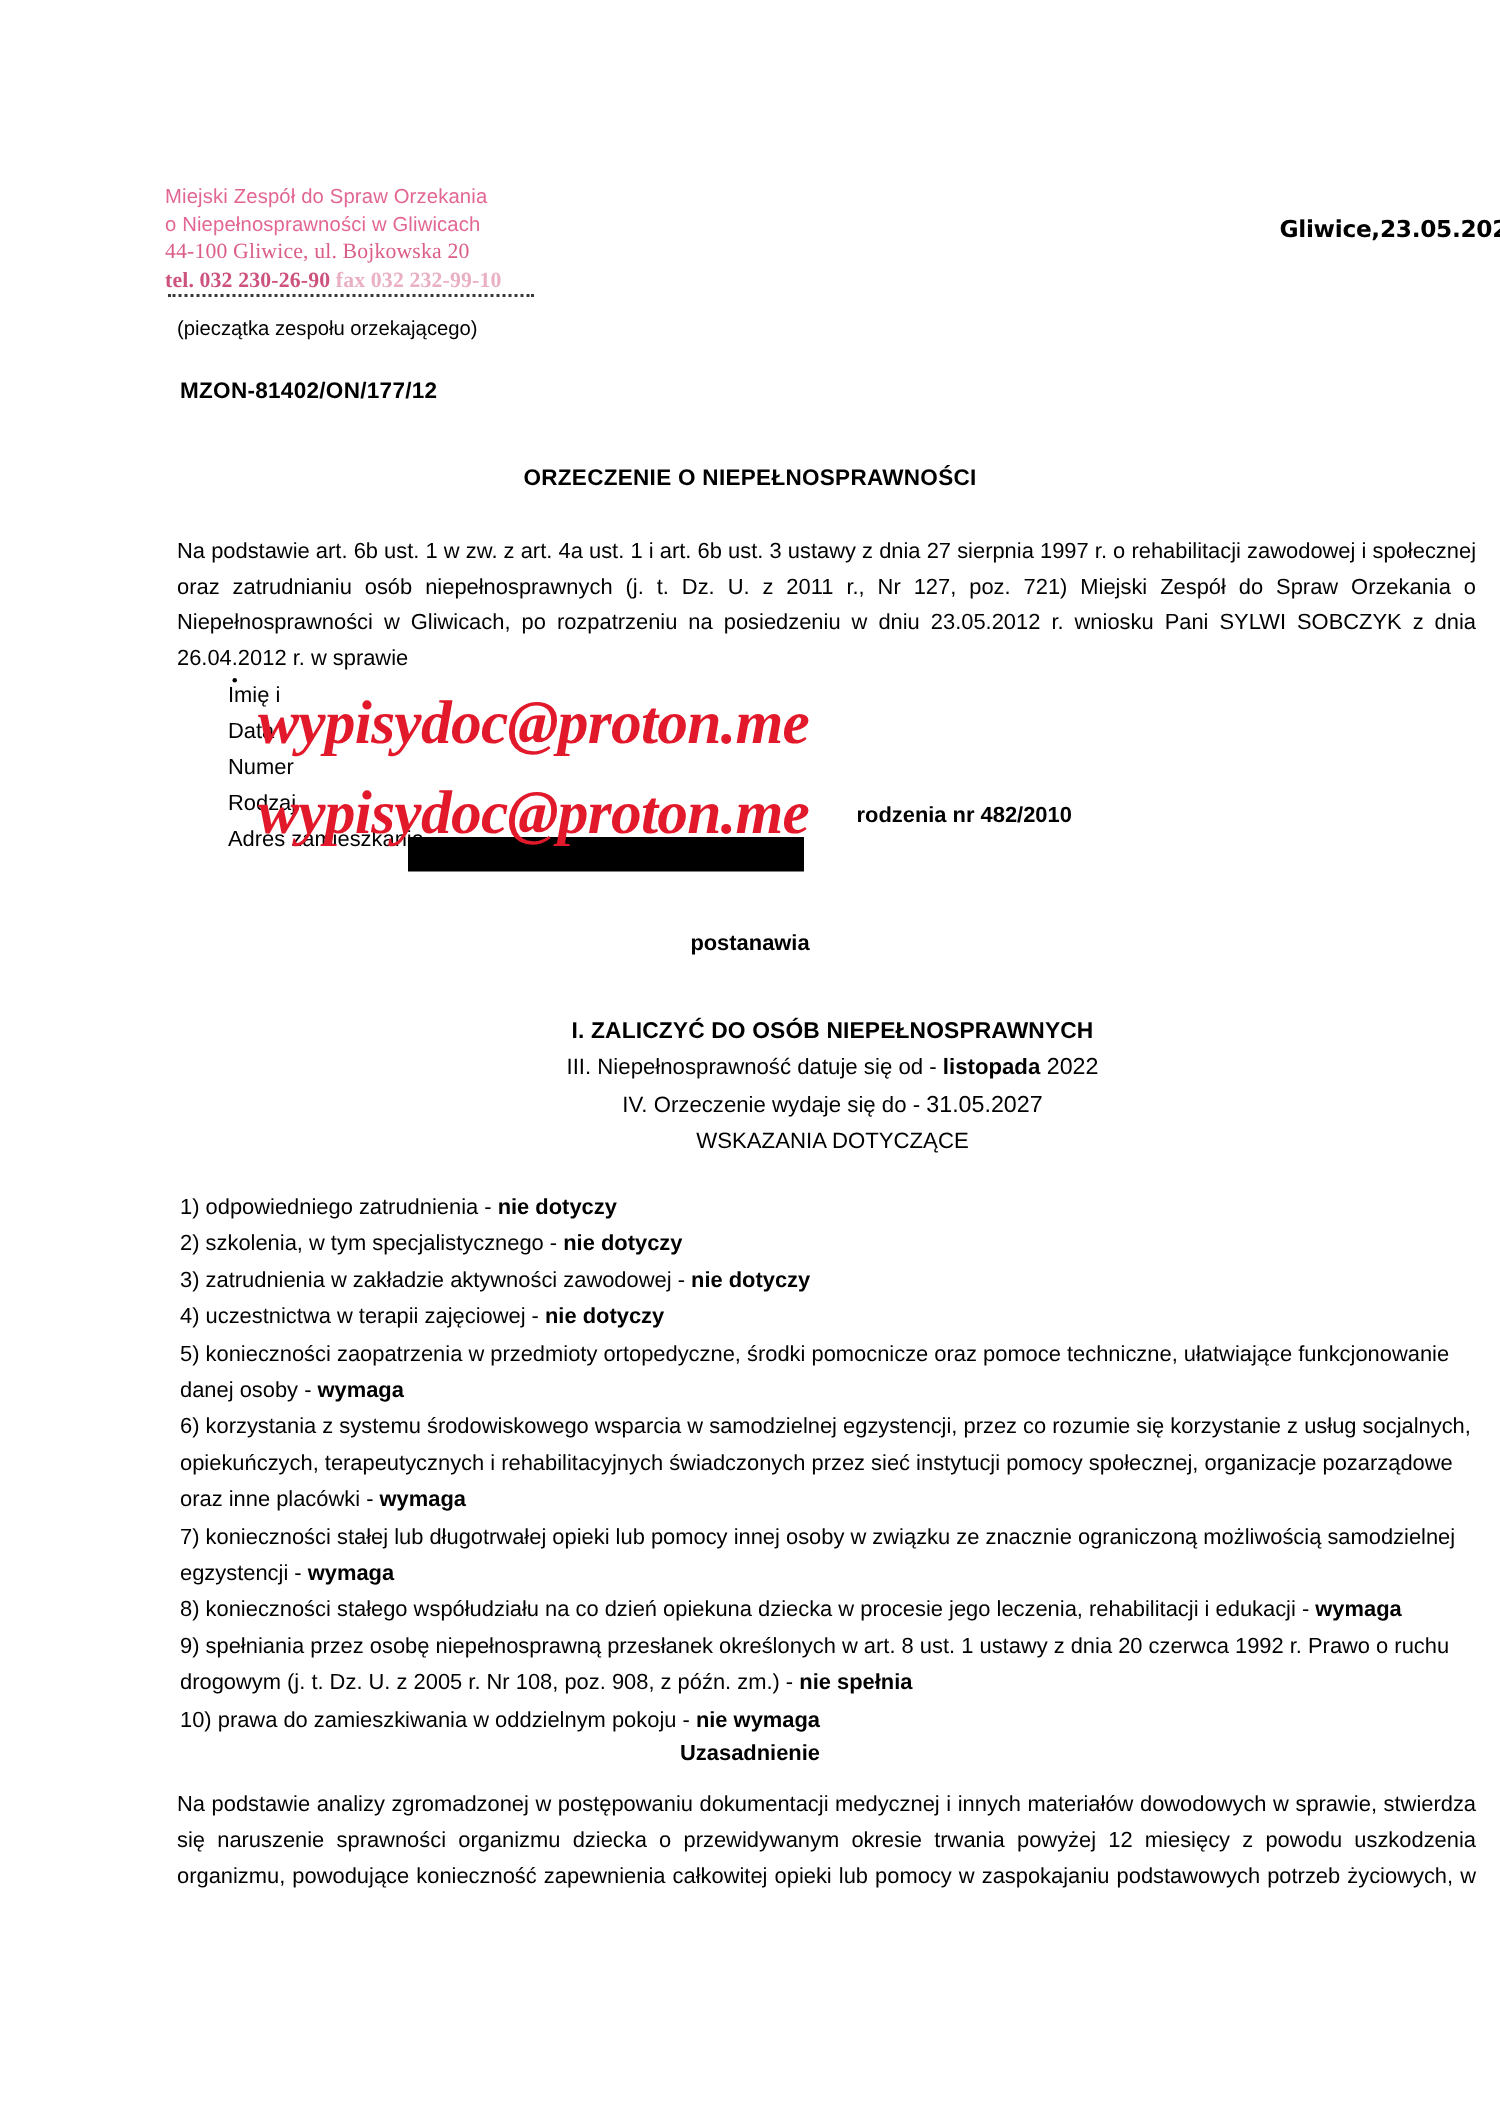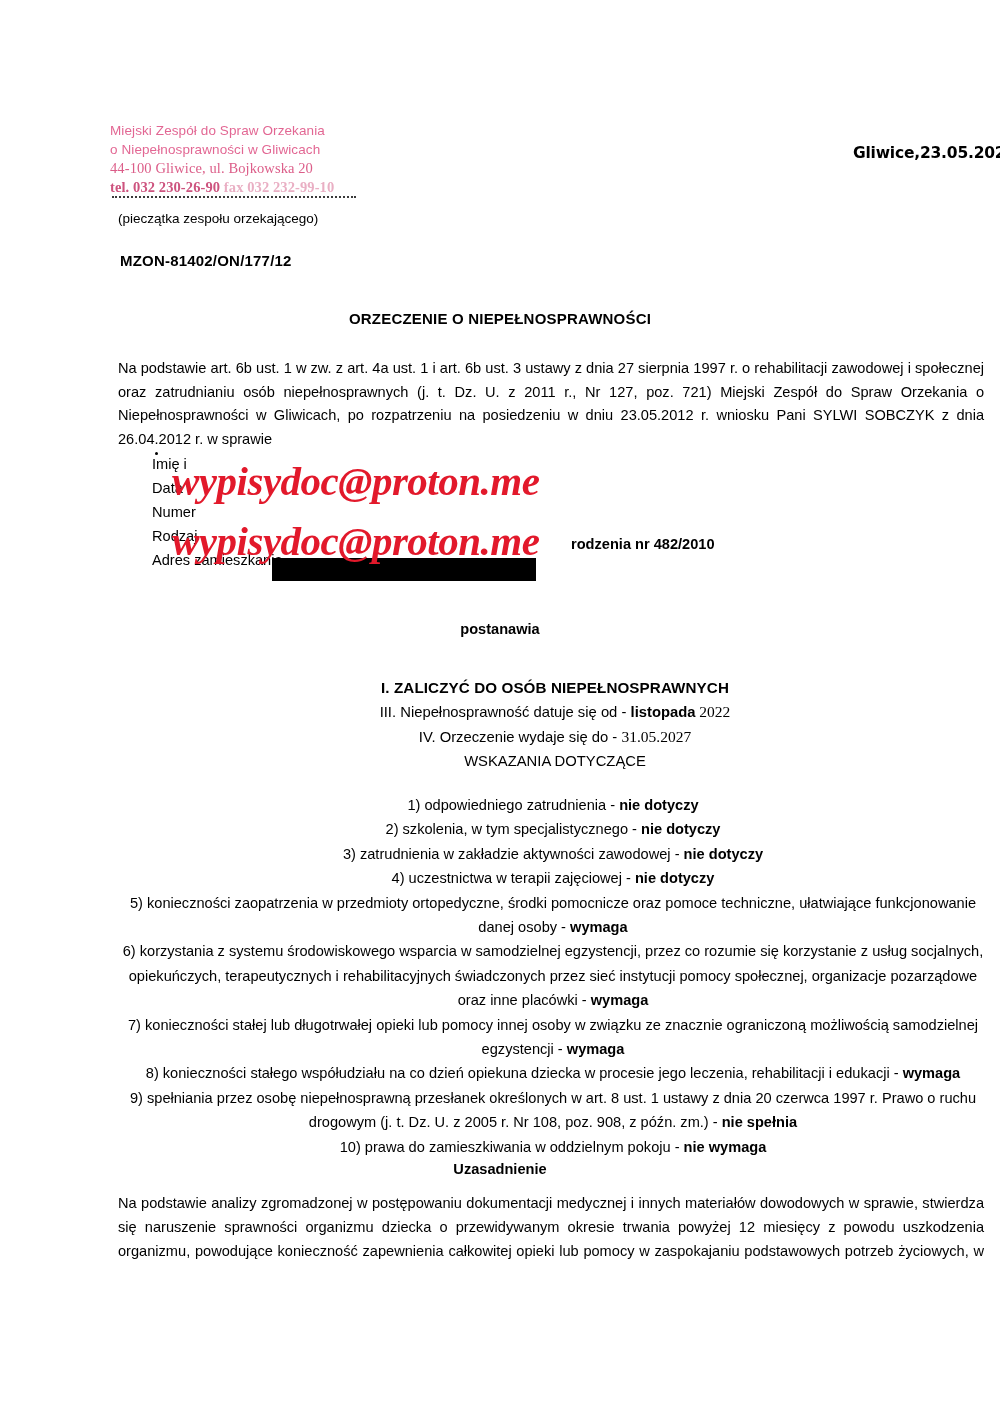--- a/index.html
+++ b/index.html
@@ -178,35 +178,34 @@
     text-align: center;
   }
   .decision .roman-head {
     font-weight: bold;
     font-size: 15.2px;
     letter-spacing: 0.1px;
   }
   .decision .row { white-space: nowrap; }
   .decision b { font-weight: bold; }
   .hand {
-    font-family: Liberation Serif, serif;
+    font-family: Liberation Sans, sans-serif;
     font-size: 15.5px;
     font-weight: normal;
     margin-top: 34px;
   }
 
   
   .indications {
     position: absolute;
     left: 120px;
     top: 793px;
     width: 866px;
     font-size: 14.6px;
     line-height: 24.4px;
-    text-align: center;
   }
   .ind-item { margin: 0; }
   .ind-item.wrap { white-space: normal; }
   .ind-item.nowrap { white-space: nowrap; }
   .indications b { font-weight: bold; }
 
   
   .uzas-head {
     position: absolute;
     left: 0;
@@ -276,21 +275,21 @@
 
   <div class="indications">
     <div class="ind-item nowrap"><span>1) odpowiedniego zatrudnienia - </span><b>nie dotyczy</b></div>
     <div class="ind-item nowrap"><span>2) szkolenia, w tym specjalistycznego - </span><b>nie dotyczy</b></div>
     <div class="ind-item nowrap"><span>3) zatrudnienia w zakładzie aktywności zawodowej - </span><b>nie dotyczy</b></div>
     <div class="ind-item nowrap"><span>4) uczestnictwa w terapii zajęciowej - </span><b>nie dotyczy</b></div>
     <div class="ind-item wrap"><span>5) konieczności zaopatrzenia w przedmioty ortopedyczne, środki pomocnicze oraz pomoce techniczne, ułatwiające funkcjonowanie danej osoby - </span><b>wymaga</b></div>
     <div class="ind-item wrap"><span>6) korzystania z systemu środowiskowego wsparcia w samodzielnej egzystencji, przez co rozumie się korzystanie z usług socjalnych, opiekuńczych, terapeutycznych i rehabilitacyjnych świadczonych przez sieć instytucji pomocy społecznej, organizacje pozarządowe oraz inne placówki - </span><b>wymaga</b></div>
     <div class="ind-item wrap"><span>7) konieczności stałej lub długotrwałej opieki lub pomocy innej osoby w związku ze znacznie ograniczoną możliwością samodzielnej egzystencji - </span><b>wymaga</b></div>
     <div class="ind-item wrap"><span>8) konieczności stałego współudziału na co dzień opiekuna dziecka w procesie jego leczenia, rehabilitacji i edukacji - </span><b>wymaga</b></div>
-    <div class="ind-item wrap"><span>9) spełniania przez osobę niepełnosprawną przesłanek określonych w art. 8 ust. 1 ustawy z dnia 20 czerwca 1997 r. Prawo o ruchu drogowym (j. t. Dz. U. z 2005 r. Nr 108, poz. 908, z późn. zm.) - </span><b>nie spełnia</b></div>
+    <div class="ind-item wrap"><span>9) spełniania przez osobę niepełnosprawną przesłanek określonych w art. 8 ust. 1 ustawy z dnia 20 czerwca 1992 r. Prawo o ruchu drogowym (j. t. Dz. U. z 2005 r. Nr 108, poz. 908, z późn. zm.) - </span><b>nie spełnia</b></div>
     <div class="ind-item nowrap"><span>10) prawa do zamieszkiwania w oddzielnym pokoju - </span><b>nie wymaga</b></div>
   </div>
 
   <div class="uzas-head">Uzasadnienie</div>
   <div class="uzas-para">
     <span>Na podstawie analizy zgromadzonej w postępowaniu dokumentacji medycznej i innych materiałów dowodowych w sprawie, stwierdza się naruszenie sprawności organizmu dziecka o przewidywanym okresie trwania powyżej 12 miesięcy z powodu uszkodzenia organizmu, powodujące konieczność zapewnienia całkowitej opieki lub pomocy</span>
     <span class="block-left">w zaspokajaniu podstawowych potrzeb życiowych, w sposób przewyższający zakres opieki nad zdrowym dzieckiem w tym wieku, zgodnie z art. 4a ust 1 ww. ustawy. Skład Orzekający stwierdził, iż stan zdrowia dziecka wymaga jednocześnie konieczności stałej lub długotrwałej opieki lub pomocy innej osoby w związku ze znacznie ograniczoną możliwością samodzielnej egzystencji.</span>
   </div>
 
 </div>

